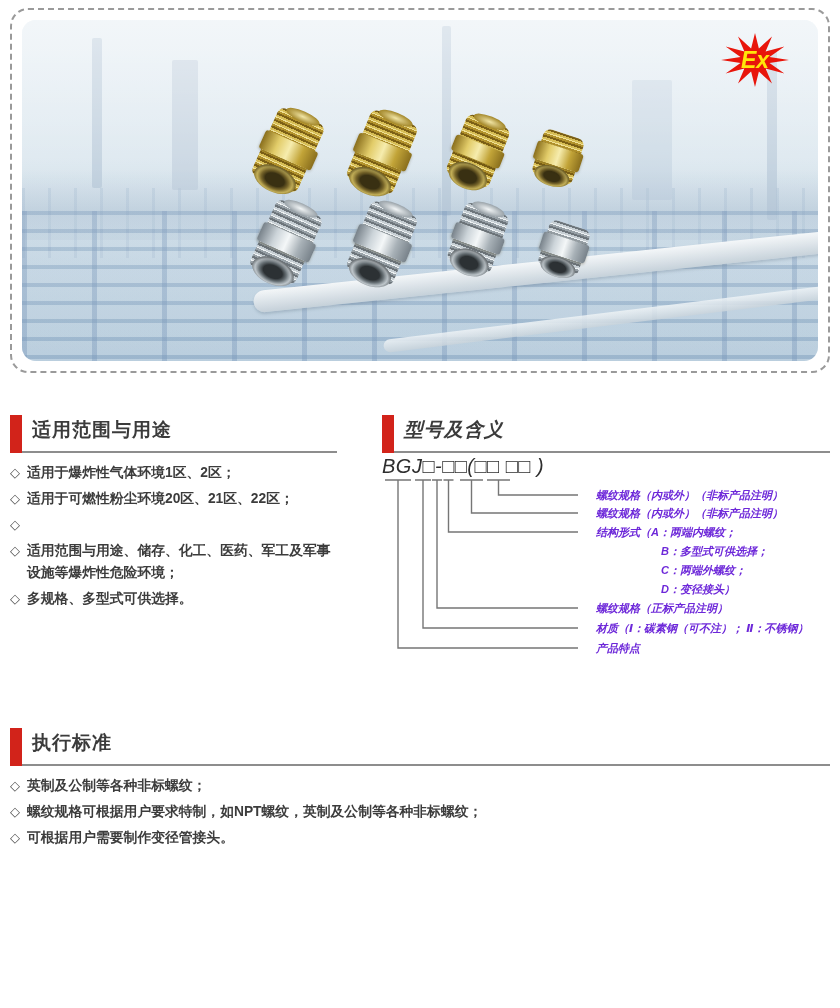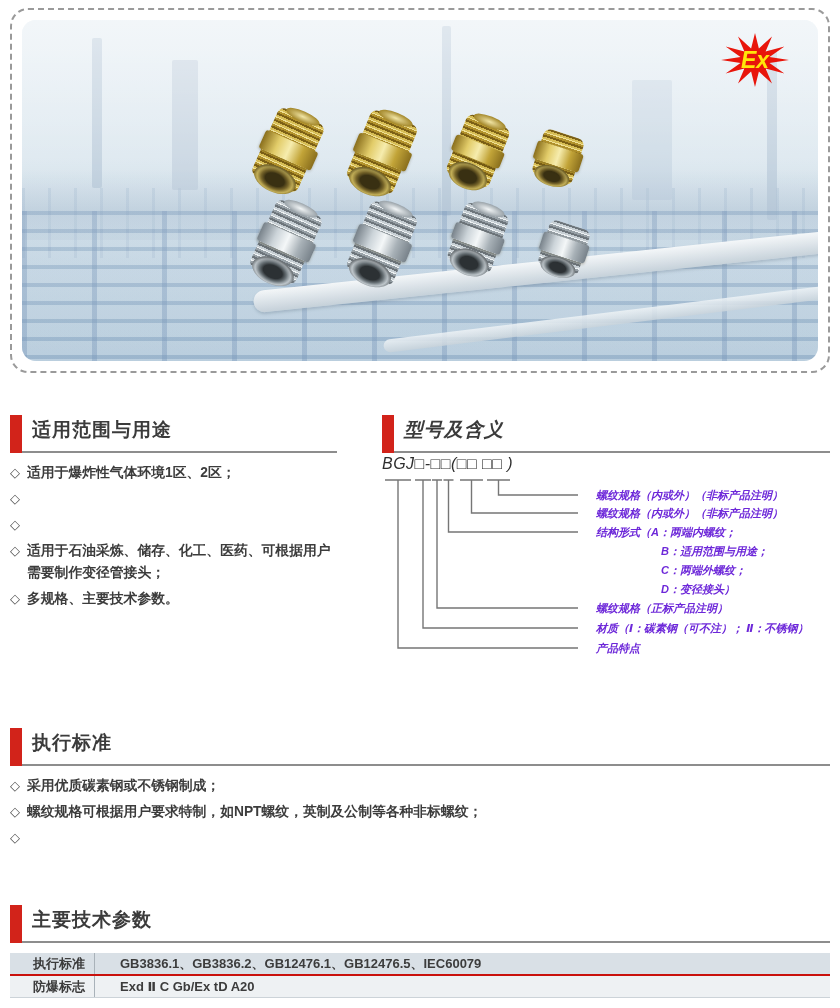--- a/index.html
+++ b/index.html
@@ -60,21 +60,21 @@
   .blist { margin-top:9px; }
   .bitem { display:flex; gap:7px; margin-bottom:4px; font-size:13.8px; line-height:22px;
            font-weight:bold; color:#3c3c3c; }
   .bitem .dia { flex:0 0 auto; font-size:13px; color:#4a4a4a; }
 
   .col-left  { position:absolute; left:10px;  top:413px; width:327px; }
   .col-right { position:absolute; left:382px; top:413px; width:448px;font-style:italic; }
 
   
   .model-diagram { position:absolute; left:0; top:42px; width:448px; height:210px; }
-  .model-code { font-size:16px; letter-spacing:.5px; color:#2e2e2e; }
+  .model-code { font-size:20px; letter-spacing:.5px; color:#2e2e2e; }
   .connectors { position:absolute; left:0; top:24px; }
   .connectors path { fill:none; stroke:#767676; stroke-width:1.4; }
   .mlabel { position:absolute; left:198px; font-size:11px; font-weight:bold; line-height:18px;
             white-space:nowrap; color:#6d28d9;margin-left:16px; }
   .mlabel.indent { left:263px; }
 
   
   .features { position:absolute; left:10px; top:726px; width:820px; }
 
   
@@ -166,31 +166,32 @@
       <span class="bar"></span>
       <span>适用范围与用途</span>
     </div>
     <div class="blist">
       <div class="bitem">
         <span class="dia">◇</span>
         <span>适用于爆炸性气体环境1区、2区；</span>
       </div>
       <div class="bitem">
         <span class="dia">◇</span>
-      </div>
-      <div class="bitem">
-        <span class="dia">◇</span>
-      </div>
-      <div class="bitem">
-        <span class="dia">◇</span>
-        <span>适用于石油采炼、储存、化工、医药、可根据用户需要制作变径管接头；</span>
-      </div>
-      <div class="bitem">
-        <span class="dia">◇</span>
-        <span>多规格、主要技术参数。</span>
+        <span>适用于可燃性粉尘环境20区、21区、22区；</span>
+      </div>
+      <div class="bitem">
+        <span class="dia">◇</span>
+      </div>
+      <div class="bitem">
+        <span class="dia">◇</span>
+        <span>适用范围与用途、储存、化工、医药、军工及军事设施等爆炸性危险环境；</span>
+      </div>
+      <div class="bitem">
+        <span class="dia">◇</span>
+        <span>多规格、多型式可供选择。</span>
       </div>
     </div>
   </div>
 
   <div class="col-right">
     <div class="sec-head">
       <span class="bar"></span>
       <span>型号及含义</span>
     </div>
     <div class="model-diagram">
@@ -199,60 +200,44 @@
         <path d="M105 1 H128 M116.5 1 V16 H196"></path>
         <path d="M78 1 H101 M89.5 1 V34 H196"></path>
         <path d="M61.5 1 H71.5 M66.5 1 V53 H196"></path>
         <path d="M50 1 H60 M55 1 V129 H196"></path>
         <path d="M33 1 H49 M41 1 V149 H196"></path>
         <path d="M3 1 H29 M16 1 V169 H196"></path>
       </svg>
       <div class="mlabel" style="top:31px">螺纹规格（内或外）（非标产品注明）</div>
       <div class="mlabel" style="top:49px">螺纹规格（内或外）（非标产品注明）</div>
       <div class="mlabel" style="top:68px">结构形式（A：两端内螺纹；</div>
-      <div class="mlabel indent" style="top:87px">B：适用范围与用途；</div>
+      <div class="mlabel indent" style="top:87px">B：多型式可供选择；</div>
       <div class="mlabel indent" style="top:106px">C：两端外螺纹；</div>
       <div class="mlabel indent" style="top:125px">D：变径接头）</div>
       <div class="mlabel" style="top:144px">螺纹规格（正标产品注明）</div>
       <div class="mlabel" style="top:164px">材质（Ⅰ：碳素钢（可不注）； Ⅱ：不锈钢）</div>
       <div class="mlabel" style="top:184px">产品特点</div>
     </div>
   </div>
 
   <div class="features">
     <div class="sec-head">
       <span class="bar"></span>
       <span>执行标准</span>
     </div>
     <div class="blist">
       <div class="bitem">
         <span class="dia">◇</span>
-        <span>采用优质碳素钢或不锈钢制成；</span>
+        <span>英制及公制等各种非标螺纹；</span>
       </div>
       <div class="bitem">
         <span class="dia">◇</span>
         <span>螺纹规格可根据用户要求特制，如NPT螺纹，英制及公制等各种非标螺纹；</span>
       </div>
       <div class="bitem">
         <span class="dia">◇</span>
-      </div>
-    </div>
-  </div>
-
-  <div class="params">
-    <div class="sec-head">
-      <span class="bar"></span>
-      <span>主要技术参数</span>
-    </div>
-    <div class="ptable">
-      <div class="prow prow1">
-        <div class="plabel">执行标准</div>
-        <div class="pvalue">GB3836.1、GB3836.2、GB12476.1、GB12476.5、IEC60079</div>
-      </div>
-      <div class="pdivider"></div>
-      <div class="prow prow2">
-        <div class="plabel">防爆标志</div>
-        <div class="pvalue">Exd Ⅱ C Gb/Ex tD A20</div>
-      </div>
-    </div>
-  </div>
+        <span>可根据用户需要制作变径管接头。</span>
+      </div>
+    </div>
+  </div>
+
 
 </div>
 
 </body></html>

